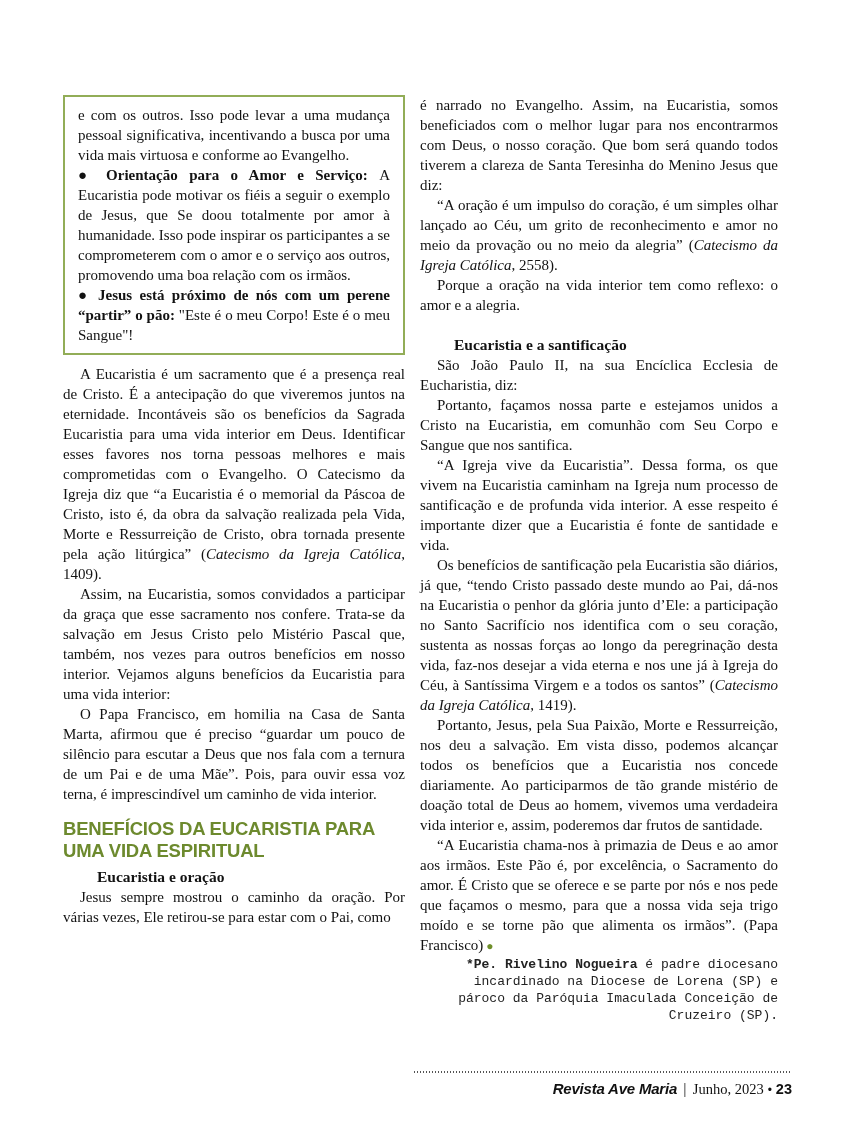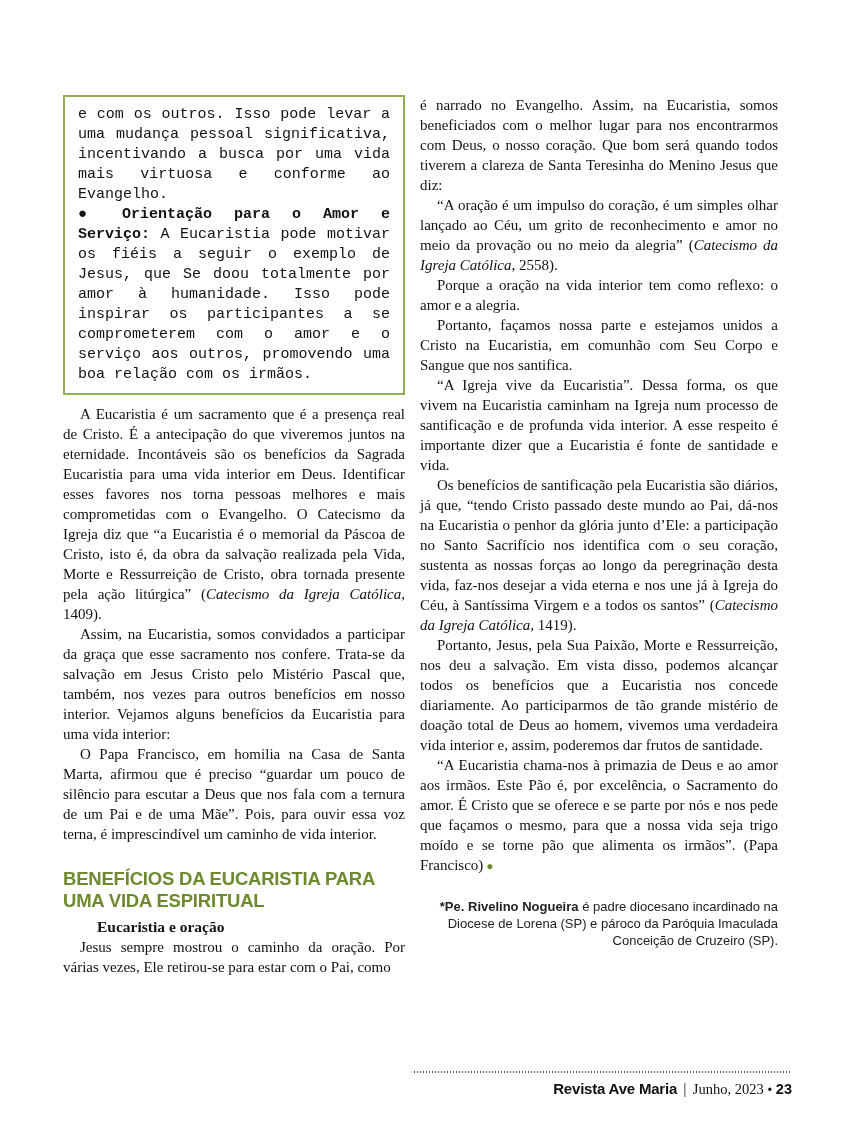--- a/index.html
+++ b/index.html
@@ -10,71 +10,74 @@
   .col{position:absolute;top:95px;text-align:justify;font-size:15px;line-height:20px;}
   .col-left{left:63px;width:342px;}
   .col-right{left:420px;width:358px;}
   .col p{margin:0;text-indent:17px;}
   .col p.noindent{text-indent:0;}
   .b{font-weight:bold;}
   .i{font-style:italic;}
   .dot{color:#6f8f2a;font-size:12px;padding-left:3px;}
   .quote-box{
     border:2px solid #92ad57;
-    padding:8px 13px;margin-bottom:9px;font-family:Liberation Mono, monospace;
+    padding:8px 13px;margin-bottom:9px;
   }
   h2,h3{margin:0;font-size:inherit;}
   .section-heading{
     font-family:"Liberation Sans",sans-serif;font-weight:bold;
     color:#6d8a2e;font-size:18.5px;line-height:22px;
-    margin:24px 0 5px;text-align:left;letter-spacing:-0.2px;
+    margin:14px 0 5px;text-align:left;letter-spacing:-0.2px;
   }
   .subheading{font-weight:bold;font-size:15.5px;text-indent:17px;padding-left:17px;text-align:left;}
   .subheading.gap{margin-top:20px;}
   .byline{
-    margin-top:22px;text-align:right;
-    font-family:Liberation Sans, sans-serif;font-size:13px;line-height:17px;color:#222222;
+    text-align:right;
+    font-family:Liberation Mono, monospace;font-size:13px;line-height:17px;color:#222222;
   }
   .footer{
     position:absolute;left:414px;top:1071px;width:378px;
     font-family:"Liberation Sans",sans-serif;text-align:right;color:#111111;
   }
   .footer-line{height:2px;background-image:repeating-linear-gradient(90deg,#555 0 1px,transparent 1px 3px);}
   .footer-text{padding-top:7px;font-size:14px;}
-  .footer .mag{font-weight:bold;font-size:15px;letter-spacing:-0.2px;}
+  .footer .mag{font-weight:bold;font-size:15px;letter-spacing:-0.2px;font-style:italic;}
   .footer .sep{color:#666;padding:0 6px;font-weight:normal;}
   .footer .issue{font-family:"Liberation Serif",serif;font-size:14.5px;}
   .footer .bullet{padding:0 4px;font-size:12px;}
   .footer .pg{font-weight:bold;font-size:14.5px;}
 </style>
 </head>
 <body>
 
 <div class="page">
 
   <div class="col col-left">
     <div class="quote-box">
         <p class="noindent"><span>e com os outros. Isso pode levar a uma mudança pessoal significativa, incentivando a busca por uma vida mais virtuosa e conforme ao Evangelho.</span></p>
         <p class="noindent"><span class="b">● Orientação para o Amor e Serviço: </span><span>A Eucaristia pode motivar os fiéis a seguir o exemplo de Jesus, que Se doou totalmente por amor à humanidade. Isso pode inspirar os participantes a se comprometerem com o amor e o serviço aos outros, promovendo uma boa relação com os irmãos.</span></p>
+        <p class="noindent"><span class="b">● Jesus está próximo de nós com um perene “partir” o pão: </span><span>"Este é o meu Corpo! Este é o meu Sangue"!</span></p>
       </div>
     <div>
         <p><span>A Eucaristia é um sacramento que é a presença real de Cristo. É a antecipação do que viveremos juntos na eternidade. Incontáveis são os benefícios da Sagrada Eucaristia para uma vida interior em Deus. Identificar esses favores nos torna pessoas melhores e mais comprometidas com o Evangelho. O Catecismo da Igreja diz que “a Eucaristia é o memorial da Páscoa de Cristo, isto é, da obra da salvação realizada pela Vida, Morte e Ressurreição de Cristo, obra tornada presente pela ação litúrgica” (</span><span class="i">Catecismo da Igreja Católica</span><span>, 1409).</span></p>
         <p><span>Assim, na Eucaristia, somos convidados a participar da graça que esse sacramento nos confere. Trata-se da salvação em Jesus Cristo pelo Mistério Pascal que, também, nos vezes para outros benefícios em nosso interior. Vejamos alguns benefícios da Eucaristia para uma vida interior:</span></p>
         <p><span>O Papa Francisco, em homilia na Casa de Santa Marta, afirmou que é preciso “guardar um pouco de silêncio para escutar a Deus que nos fala com a ternura de um Pai e de uma Mãe”. Pois, para ouvir essa voz terna, é imprescindível um caminho de vida interior.</span></p>
         <h2 class="section-heading">BENEFÍCIOS DA EUCARISTIA PARA UMA VIDA ESPIRITUAL</h2>
         <h3 class="subheading">Eucaristia e oração</h3>
         <p><span>Jesus sempre mostrou o caminho da oração. Por várias vezes, Ele retirou-se para estar com o Pai, como</span></p>
       </div>
   </div>
 
   <div class="col col-right">
     <div>
         <p class="noindent"><span>é narrado no Evangelho. Assim, na Eucaristia, somos beneficiados com o melhor lugar para nos encontrarmos com Deus, o nosso coração. Que bom será quando todos tiverem a clareza de Santa Teresinha do Menino Jesus que diz:</span></p>
         <p><span>“A oração é um impulso do coração, é um simples olhar lançado ao Céu, um grito de reconhecimento e amor no meio da provação ou no meio da alegria” (</span><span class="i">Catecismo da Igreja Católica</span><span>, 2558).</span></p>
         <p><span>Porque a oração na vida interior tem como reflexo: o amor e a alegria.</span></p>
+        <h3 class="subheading gap">Eucaristia e a santificação</h3>
+        <p><span>São João Paulo II, na sua Encíclica Ecclesia de Eucharistia, diz:</span></p>
         <p><span>Portanto, façamos nossa parte e estejamos unidos a Cristo na Eucaristia, em comunhão com Seu Corpo e Sangue que nos santifica.</span></p>
         <p><span>“A Igreja vive da Eucaristia”. Dessa forma, os que vivem na Eucaristia caminham na Igreja num processo de santificação e de profunda vida interior. A esse respeito é importante dizer que a Eucaristia é fonte de santidade e vida.</span></p>
         <p><span>Os benefícios de santificação pela Eucaristia são diários, já que, “tendo Cristo passado deste mundo ao Pai, dá-nos na Eucaristia o penhor da glória junto d’Ele: a participação no Santo Sacrifício nos identifica com o seu coração, sustenta as nossas forças ao longo da peregrinação desta vida, faz-nos desejar a vida eterna e nos une já à Igreja do Céu, à Santíssima Virgem e a todos os santos” (</span><span class="i">Catecismo da Igreja Católica</span><span>, 1419).</span></p>
         <p><span>Portanto, Jesus, pela Sua Paixão, Morte e Ressurreição, nos deu a salvação. Em vista disso, podemos alcançar todos os benefícios que a Eucaristia nos concede diariamente. Ao participarmos de tão grande mistério de doação total de Deus ao homem, vivemos uma verdadeira vida interior e, assim, poderemos dar frutos de santidade.</span></p>
         <p><span>“A Eucaristia chama-nos à primazia de Deus e ao amor aos irmãos. Este Pão é, por excelência, o Sacramento do amor. É Cristo que se oferece e se parte por nós e nos pede que façamos o mesmo, para que a nossa vida seja trigo moído e se torne pão que alimenta os irmãos”. (Papa Francisco)</span><span class="dot">●</span></p>
       </div>
     <div class="byline">
       <span class="b">*Pe. Rivelino Nogueira</span><span> é padre diocesano incardinado na Diocese de Lorena (SP) e pároco da Paróquia Imaculada Conceição de Cruzeiro (SP).</span>
     </div>
   </div>

